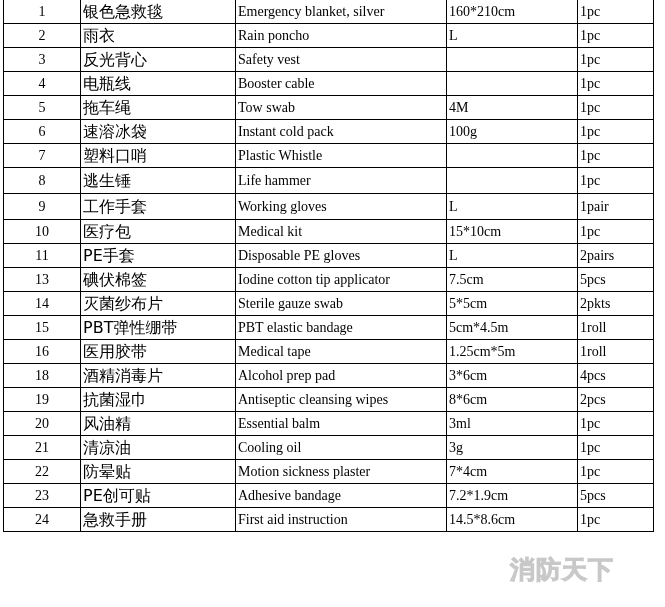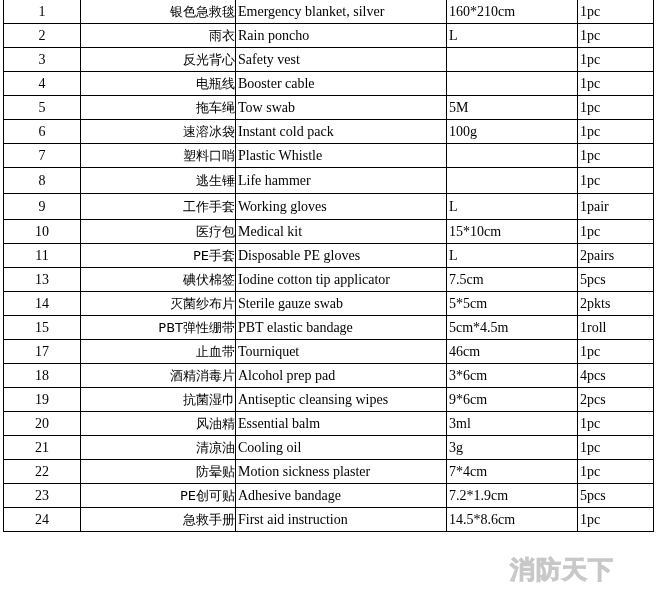--- a/index.html
+++ b/index.html
@@ -3,21 +3,21 @@
 <meta charset="utf-8">
 <style>
   html, body { margin: 0; padding: 0; background: #ffffff; }
   body { width: 665px; height: 607px; overflow: hidden; position: relative; }
   .sheet { position: absolute; left: 3px; top: -1px; }
   table { border-collapse: collapse; table-layout: fixed;
           font-family: "Liberation Serif", "DejaVu Serif", serif; font-size: 14px; color: #000; }
   td { border: 1px solid #000; height: 23px; padding: 0 0 0 2px; white-space: nowrap; overflow: hidden;
        vertical-align: middle; line-height: 16px; }
   td.no { text-align: center; padding: 0; }
-  td.cn { font-family: "DejaVu Sans", sans-serif; font-size: 13px; text-align: right; }
+  td.cn { font-family: "DejaVu Sans", sans-serif; font-size: 16px; }
   tr.tall td { height: 25px; }
   tr.bold td { font-weight: bold; }
   tr.last td { height: 24px; }
   .c1 { width: 77px; } .c2 { width: 155px; } .c3 { width: 211px; } .c4 { width: 131px; } .c5 { width: 76px; }
   .watermark { position: absolute; left: 510px; top: 553px; font-family: "DejaVu Sans", sans-serif;
                font-size: 25px; font-weight: bold; color: rgba(255,255,255,0.85);
                -webkit-text-stroke: 1px #c8c8c8; letter-spacing: 1px; pointer-events: none; }
 </style>
 </head>
 <body>
@@ -58,21 +58,21 @@
     <td class="no">4</td>
     <td class="cn">电瓶线</td>
     <td>Booster cable</td>
     <td></td>
     <td>1pc</td>
   </tr>
         <tr>
     <td class="no">5</td>
     <td class="cn">拖车绳</td>
     <td>Tow swab</td>
-    <td>5M</td>
+    <td>4M</td>
     <td>1pc</td>
   </tr>
         <tr>
     <td class="no">6</td>
     <td class="cn">速溶冰袋</td>
     <td>Instant cold pack</td>
     <td>100g</td>
     <td>1pc</td>
   </tr>
         <tr>
@@ -125,38 +125,38 @@
     <td>2pkts</td>
   </tr>
         <tr>
     <td class="no">15</td>
     <td class="cn">PBT弹性绷带</td>
     <td>PBT elastic bandage</td>
     <td>5cm*4.5m</td>
     <td>1roll</td>
   </tr>
         <tr>
-    <td class="no">17</td>
-    <td class="cn">止血带</td>
-    <td>Tourniquet</td>
-    <td>46cm</td>
-    <td>1pc</td>
+    <td class="no">16</td>
+    <td class="cn">医用胶带</td>
+    <td>Medical tape</td>
+    <td>1.25cm*5m</td>
+    <td>1roll</td>
   </tr>
         <tr>
     <td class="no">18</td>
     <td class="cn">酒精消毒片</td>
     <td>Alcohol prep pad</td>
     <td>3*6cm</td>
     <td>4pcs</td>
   </tr>
         <tr>
     <td class="no">19</td>
     <td class="cn">抗菌湿巾</td>
     <td>Antiseptic cleansing wipes</td>
-    <td>9*6cm</td>
+    <td>8*6cm</td>
     <td>2pcs</td>
   </tr>
         <tr>
     <td class="no">20</td>
     <td class="cn">风油精</td>
     <td>Essential balm</td>
     <td>3ml</td>
     <td>1pc</td>
   </tr>
         <tr>

